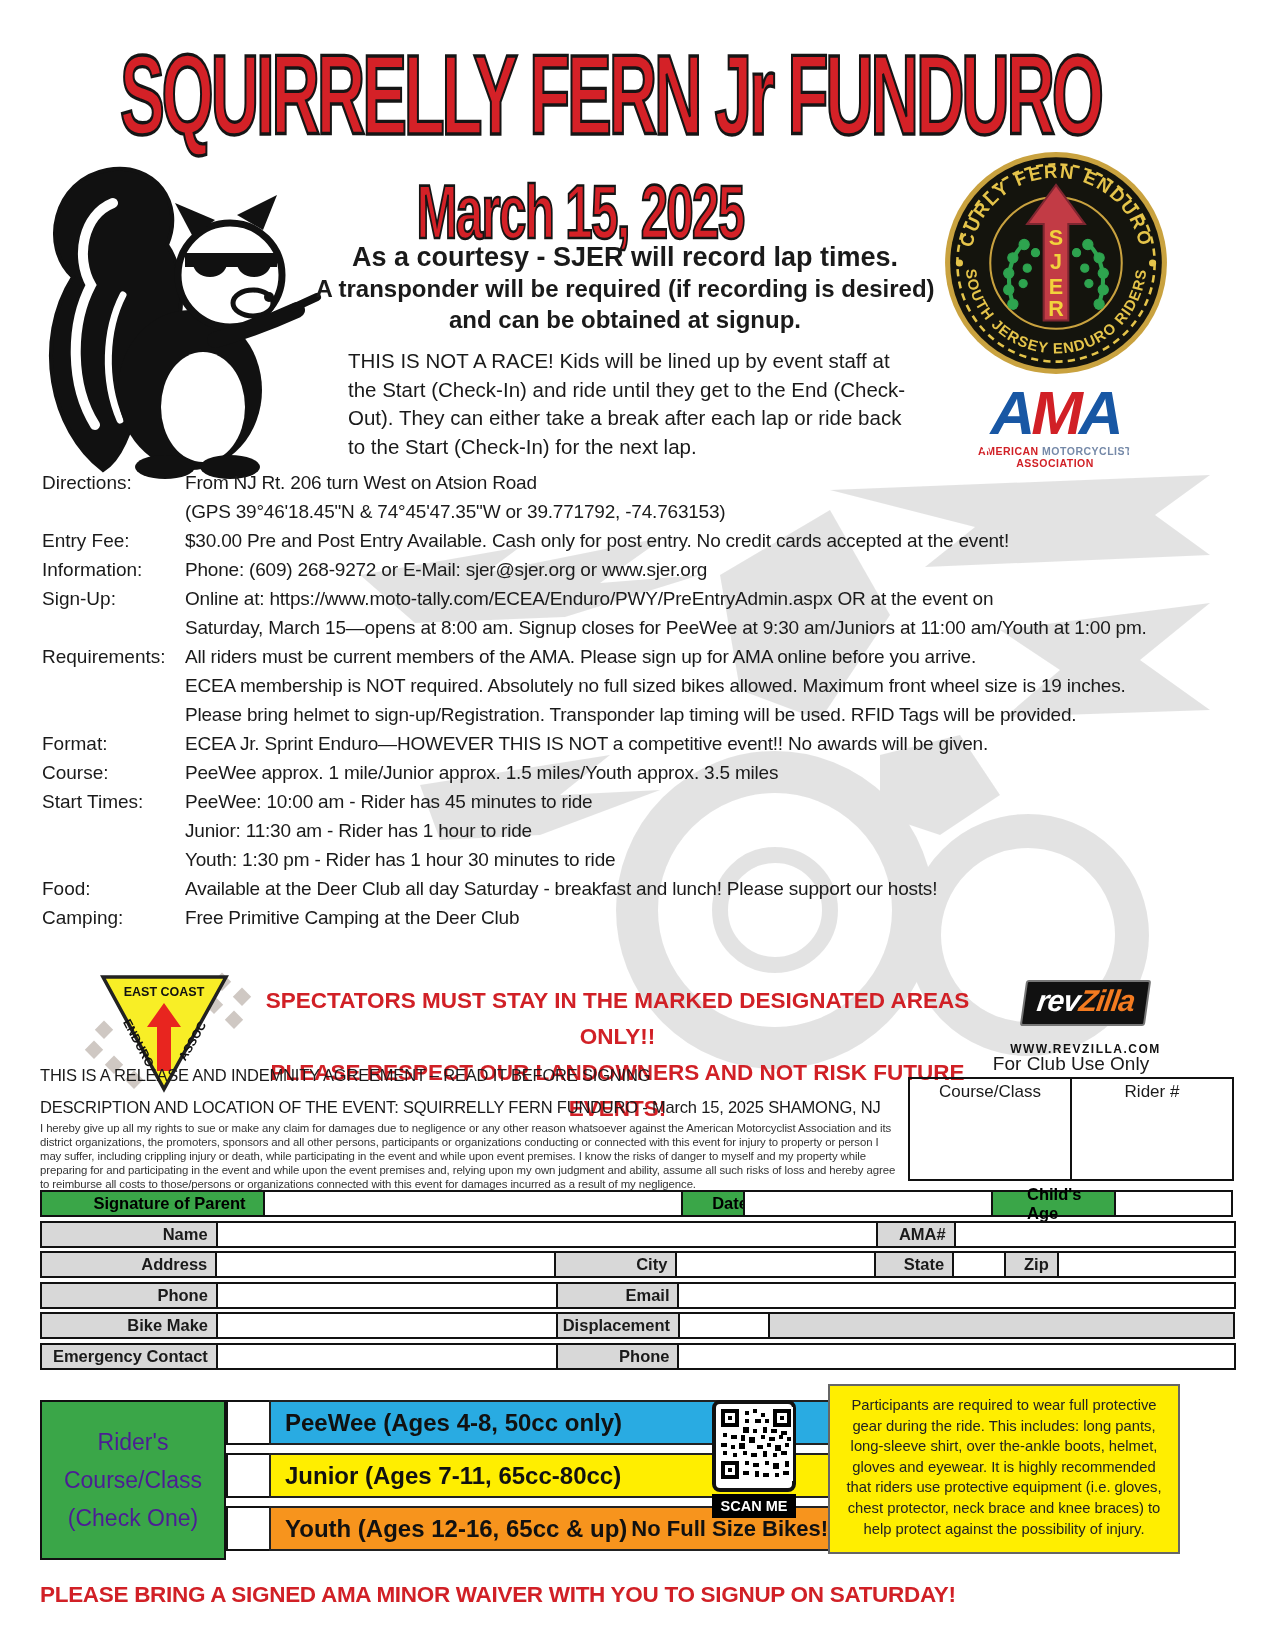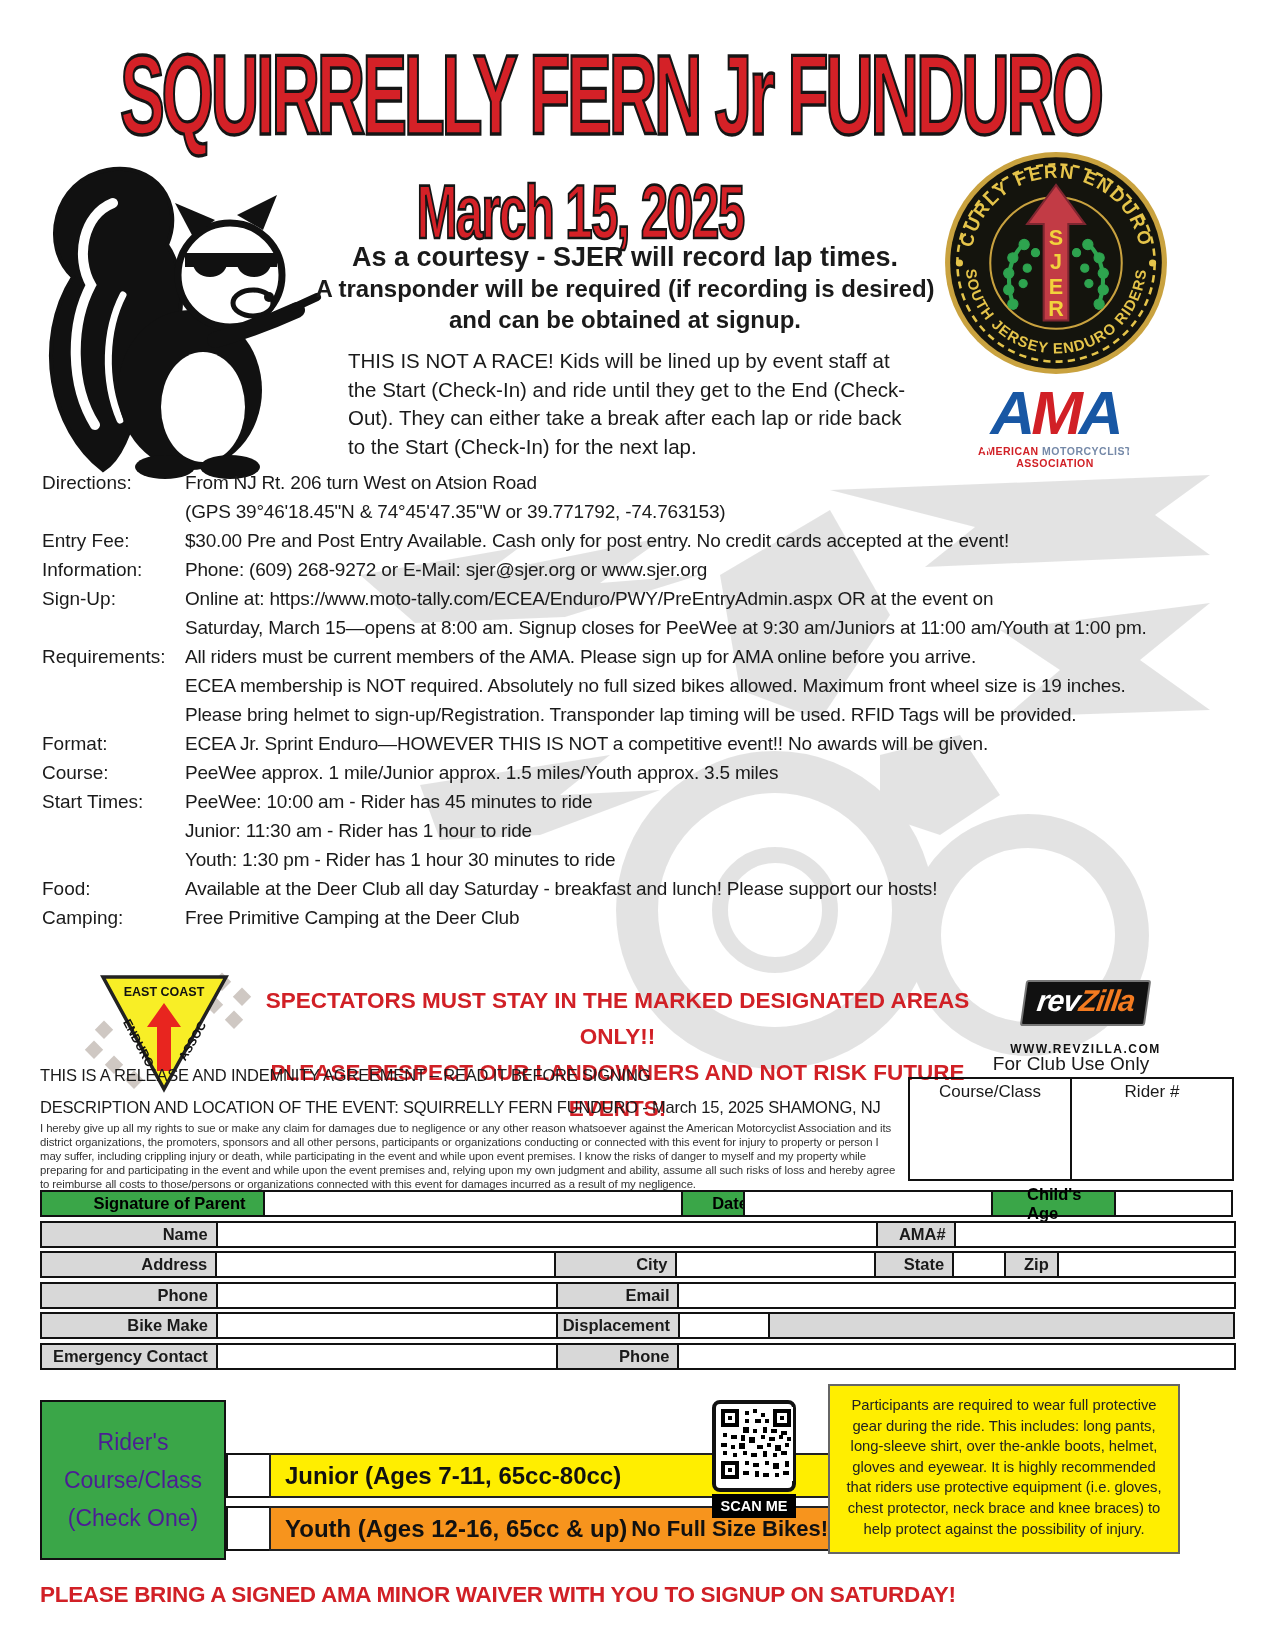--- a/index.html
+++ b/index.html
@@ -379,20 +379,26 @@
       <div class="cell" style="width:342px"></div>
       <div class="cell label" style="width:124px">Phone</div>
       <div class="cell" style="width:559px"></div>
     </div>
   </div>
 
   <div class="class-box">
     <div>Rider's</div>
     <div>Course/Class</div>
     <div>(Check One)</div>
+  </div>
+  <div class="class-row" style="top:1400px">
+    <div class="chk"></div>
+    <div class="copt c-blue">
+      <span>PeeWee (Ages 4-8, 50cc only)</span>
+    </div>
   </div>
   <div class="class-row" style="top:1453px">
     <div class="chk"></div>
     <div class="copt c-yellow">
       <span>Junior (Ages 7-11, 65cc-80cc)</span>
     </div>
   </div>
   <div class="class-row" style="top:1506px">
     <div class="chk"></div>
     <div class="copt c-orange">

